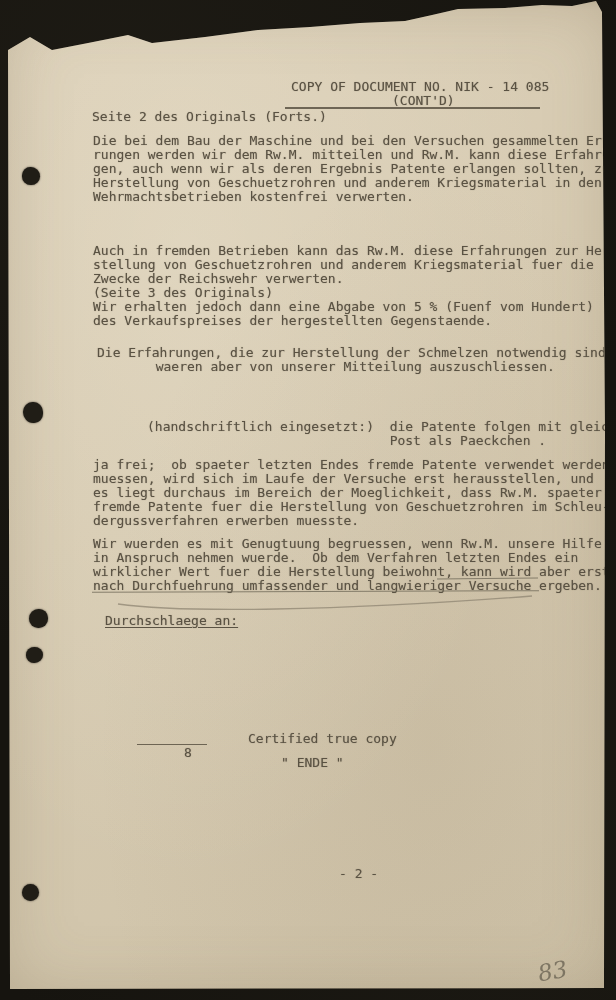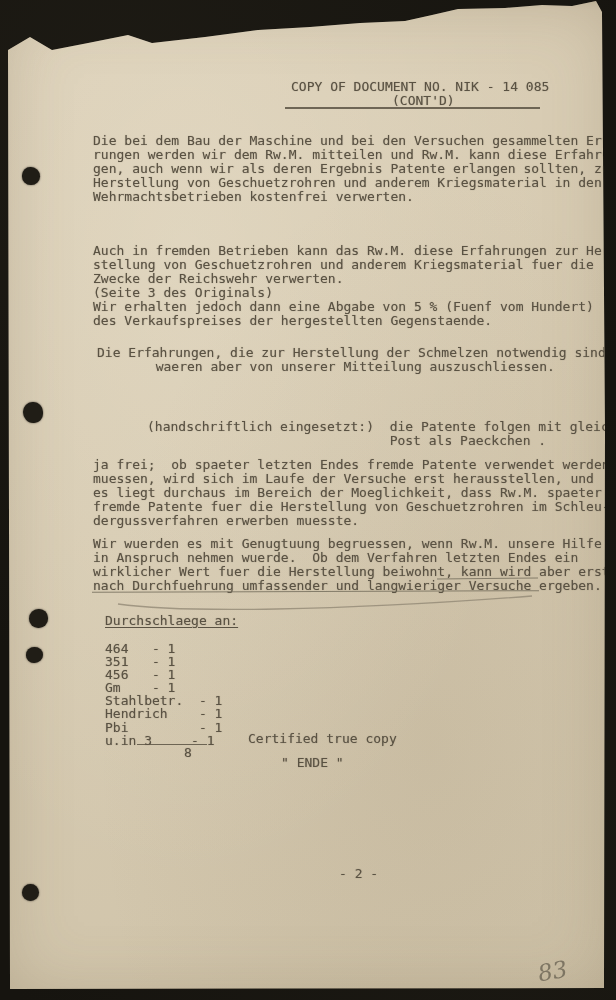--- a/index.html
+++ b/index.html
@@ -42,20 +42,21 @@
 </style>
 </head>
 <body>
 
 <div class="paper">
 
   <div class="abs type ink" style="left:291px;top:80px;">COPY OF DOCUMENT NO. NIK - 14 085</div>
   <div class="abs type ink" style="left:392px;top:94px;">(CONT'D)</div>
   <div class="rule" style="left:285px;top:107px;width:255px;"></div>
 
+  <div class="abs type ink" style="left:92px;top:110px;">Seite 2 des Originals (Forts.)</div>
 
   <div class="abs type ink para" style="left:93px;top:134px;">Die bei dem Bau der Maschine und bei den Versuchen gesammelten Erfah-
 rungen werden wir dem Rw.M. mitteilen und Rw.M. kann diese Erfahrun-
 gen, auch wenn wir als deren Ergebnis Patente erlangen sollten, zur
 Herstellung von Geschuetzrohren und anderem Kriegsmaterial in den
 Wehrmachtsbetrieben kostenfrei verwerten.</div>
   <div class="abs type ink para" style="left:93px;top:218px;margin-top:26px;">Auch in fremden Betrieben kann das Rw.M. diese Erfahrungen zur Her-
 stellung von Geschuetzrohren und anderem Kriegsmaterial fuer die
 Zwecke der Reichswehr verwerten.
 (Seite 3 des Originals)
@@ -75,21 +76,20 @@
 wirklicher Wert fuer die Herstellung beiwohnt, kann wird aber erst
 nach Durchfuehrung umfassender und langwieriger Versuche ergeben.</div>
 
   <div class="pencil-line" style="left:437px;top:578px;width:101px;transform:rotate(-0.5deg);"></div>
   <div class="pencil-line" style="left:92px;top:591px;width:447px;transform:rotate(-0.2deg);"></div>
   <svg class="abs" style="left:110px;top:592px;" width="430" height="22">
     <path d="M8 12 C 70 21, 230 19, 422 4" stroke="#8d8471" stroke-width="1.3" fill="none" opacity="0.75"></path>
   </svg>
 
   <div class="abs type ink dist-heading" style="left:105px;top:614px;">Durchschlaege an:</div>
-  <div class="abs type ink" style="left:105px;top:642px;line-height:13.1px;"><div>464   - 1</div><div>351   - 1</div><div>456   - 1</div><div>Gm    - 1</div><div>Stahlbetr.  - 1</div><div>Hendrich    - 1</div><div>Pbi         - 1</div><div>u.in 3     - 1</div></div>
   <div class="rule" style="left:137px;top:744px;width:70px;height:1.2px;"></div>
   <div class="abs type ink" style="left:184px;top:746px;">8</div>
 
   <div class="abs type ink" style="left:248px;top:732px;">Certified true copy</div>
   <div class="abs type ink" style="left:281px;top:756px;">" ENDE "</div>
 
   <div class="abs type ink" style="left:339px;top:867px;">- 2 -</div>
 
   <div class="abs hand" style="left:538px;top:958px;">83</div>
   <div class="pencil-line" style="left:556px;top:993px;width:17px;transform:rotate(-6deg);opacity:.55;"></div>

